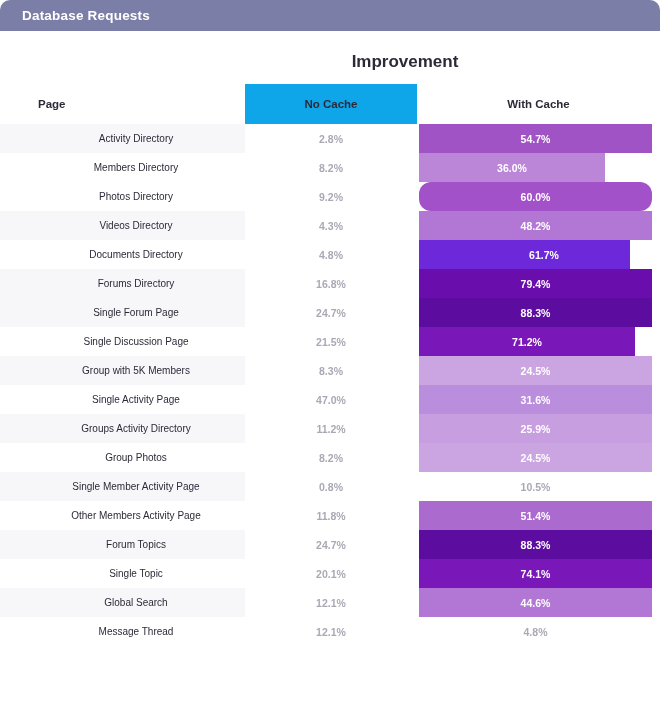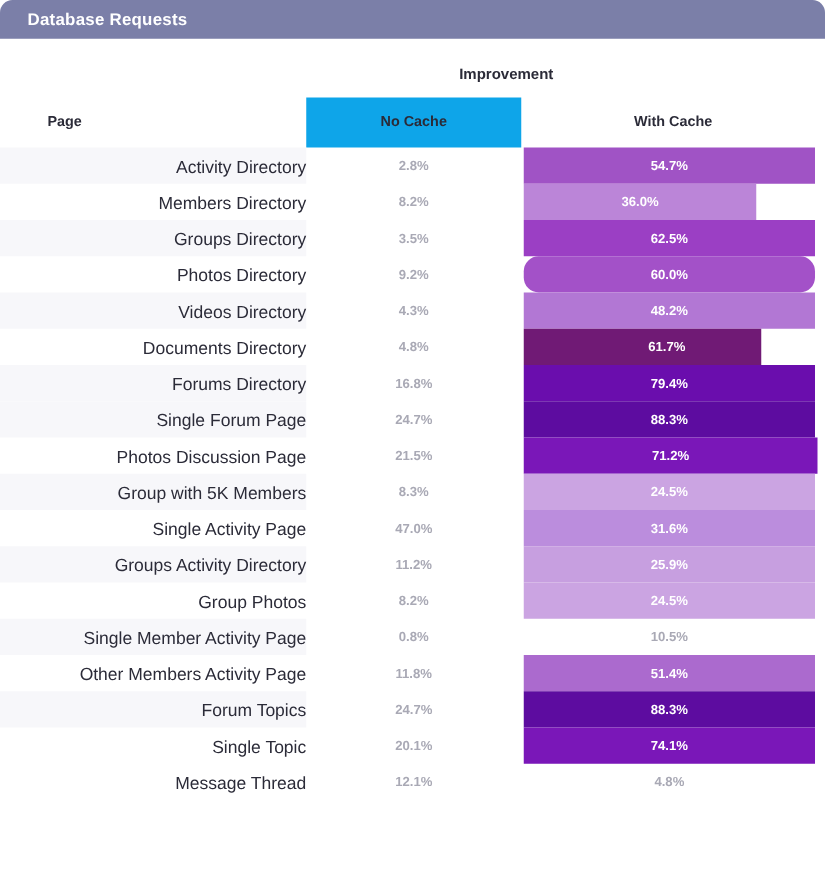--- a/index.html
+++ b/index.html
@@ -34,21 +34,21 @@
     color: #ffffff;
     font-size: 13.5px;
     font-weight: bold;
     letter-spacing: 0.2px;
   }
   .content {
     padding: 0;
   }
   .improvement-label {
     text-align: center;
-    font-size: 12px;
+    font-size: 17px;
     font-weight: bold;
     color: #2b2b38;
     margin-top: 21px;
     
     padding-left: 150px;
   }
   table.grid {
     border-collapse: collapse;
     width: 100%;
     margin-top: 12px;
@@ -78,22 +78,22 @@
   }
   tbody td {
     height: 29px;
     padding: 0;
     vertical-align: middle;
     font-size: 10.5px;
   }
   td.page-cell {
     padding-left: 27px;
     color: #2b2b38;
-    text-align: right;
-    font-size: 14px;
+    text-align: center;
+    font-size: 10px;
   }
   tr.alt td.page-cell {
     background: #f7f7fa;
   }
   td.nc-cell {
     text-align: center;
     color: #a9a9b5;
     font-weight: bold;
     font-size: 10.5px;
   }
@@ -157,29 +157,20 @@
           </tr>
           <tr>
             <td class="page-cell">Members Directory</td>
             <td class="nc-cell">8.2%</td>
             <td class="wc-cell">
               <div class="bar-wrap filled" style="background: rgb(187, 133, 216); width: 186px;">
                 <span class="bar-val" style="color: rgb(255, 255, 255);">36.0%</span>
               </div>
             </td>
           </tr>
-          <tr class="alt">
-            <td class="page-cell">Groups Directory</td>
-            <td class="nc-cell">3.5%</td>
-            <td class="wc-cell">
-              <div class="bar-wrap filled" style="background: rgb(155, 63, 196); width: 233px;">
-                <span class="bar-val" style="color: rgb(255, 255, 255);">62.5%</span>
-              </div>
-            </td>
-          </tr>
           <tr>
             <td class="page-cell">Photos Directory</td>
             <td class="nc-cell">9.2%</td>
             <td class="wc-cell">
               <div class="bar-wrap filled" style="background: rgb(163, 81, 200); width: 233px; border-radius: 12px;">
                 <span class="bar-val" style="color: rgb(255, 255, 255);">60.0%</span>
               </div>
             </td>
           </tr>
           <tr class="alt">
@@ -188,21 +179,21 @@
             <td class="wc-cell">
               <div class="bar-wrap filled" style="background: rgb(178, 119, 212); width: 233px;">
                 <span class="bar-val" style="color: rgb(255, 255, 255);">48.2%</span>
               </div>
             </td>
           </tr>
           <tr>
             <td class="page-cell">Documents Directory</td>
             <td class="nc-cell">4.8%</td>
             <td class="wc-cell">
-              <div class="bar-wrap filled" style="background: #701a75; width: 190px; padding-left: 39px;">
+              <div class="bar-wrap filled" style="background: #6d28d9; width: 211px; padding-left: 39px;">
                 <span class="bar-val" style="color: rgb(255, 255, 255);">61.7%</span>
               </div>
             </td>
           </tr>
           <tr class="alt">
             <td class="page-cell">Forums Directory</td>
             <td class="nc-cell">16.8%</td>
             <td class="wc-cell">
               <div class="bar-wrap filled" style="background: rgb(106, 13, 173); width: 233px;">
                 <span class="bar-val" style="color: rgb(255, 255, 255);">79.4%</span>
@@ -212,24 +203,24 @@
           <tr class="alt">
             <td class="page-cell">Single Forum Page</td>
             <td class="nc-cell">24.7%</td>
             <td class="wc-cell">
               <div class="bar-wrap filled" style="background: rgb(93, 12, 160); width: 233px;">
                 <span class="bar-val" style="color: rgb(255, 255, 255);">88.3%</span>
               </div>
             </td>
           </tr>
           <tr>
-            <td class="page-cell">Photos Discussion Page</td>
+            <td class="page-cell">Single Discussion Page</td>
             <td class="nc-cell">21.5%</td>
             <td class="wc-cell">
-              <div class="bar-wrap filled" style="background: rgb(122, 23, 184); width: 235px;">
+              <div class="bar-wrap filled" style="background: rgb(122, 23, 184); width: 216px;">
                 <span class="bar-val" style="color: rgb(255, 255, 255);">71.2%</span>
               </div>
             </td>
           </tr>
           <tr class="alt">
             <td class="page-cell">Group with 5K Members</td>
             <td class="nc-cell">8.3%</td>
             <td class="wc-cell">
               <div class="bar-wrap filled" style="background: rgb(203, 164, 226); width: 233px;">
                 <span class="bar-val" style="color: rgb(255, 255, 255);">24.5%</span>
@@ -292,20 +283,29 @@
           </tr>
           <tr>
             <td class="page-cell">Single Topic</td>
             <td class="nc-cell">20.1%</td>
             <td class="wc-cell">
               <div class="bar-wrap filled" style="background: rgb(122, 23, 184); width: 233px;">
                 <span class="bar-val" style="color: rgb(255, 255, 255);">74.1%</span>
               </div>
             </td>
           </tr>
+          <tr class="alt">
+            <td class="page-cell">Global Search</td>
+            <td class="nc-cell">12.1%</td>
+            <td class="wc-cell">
+              <div class="bar-wrap filled" style="background: rgb(178, 119, 212); width: 233px;">
+                <span class="bar-val" style="color: rgb(255, 255, 255);">44.6%</span>
+              </div>
+            </td>
+          </tr>
           <tr>
             <td class="page-cell">Message Thread</td>
             <td class="nc-cell">12.1%</td>
             <td class="wc-cell">
               <div class="bar-wrap nobar" style="width: 233px; margin: 0px 8px 0px 2px;">
                 <span class="bar-val">4.8%</span>
               </div>
             </td>
           </tr>
         </tbody>

